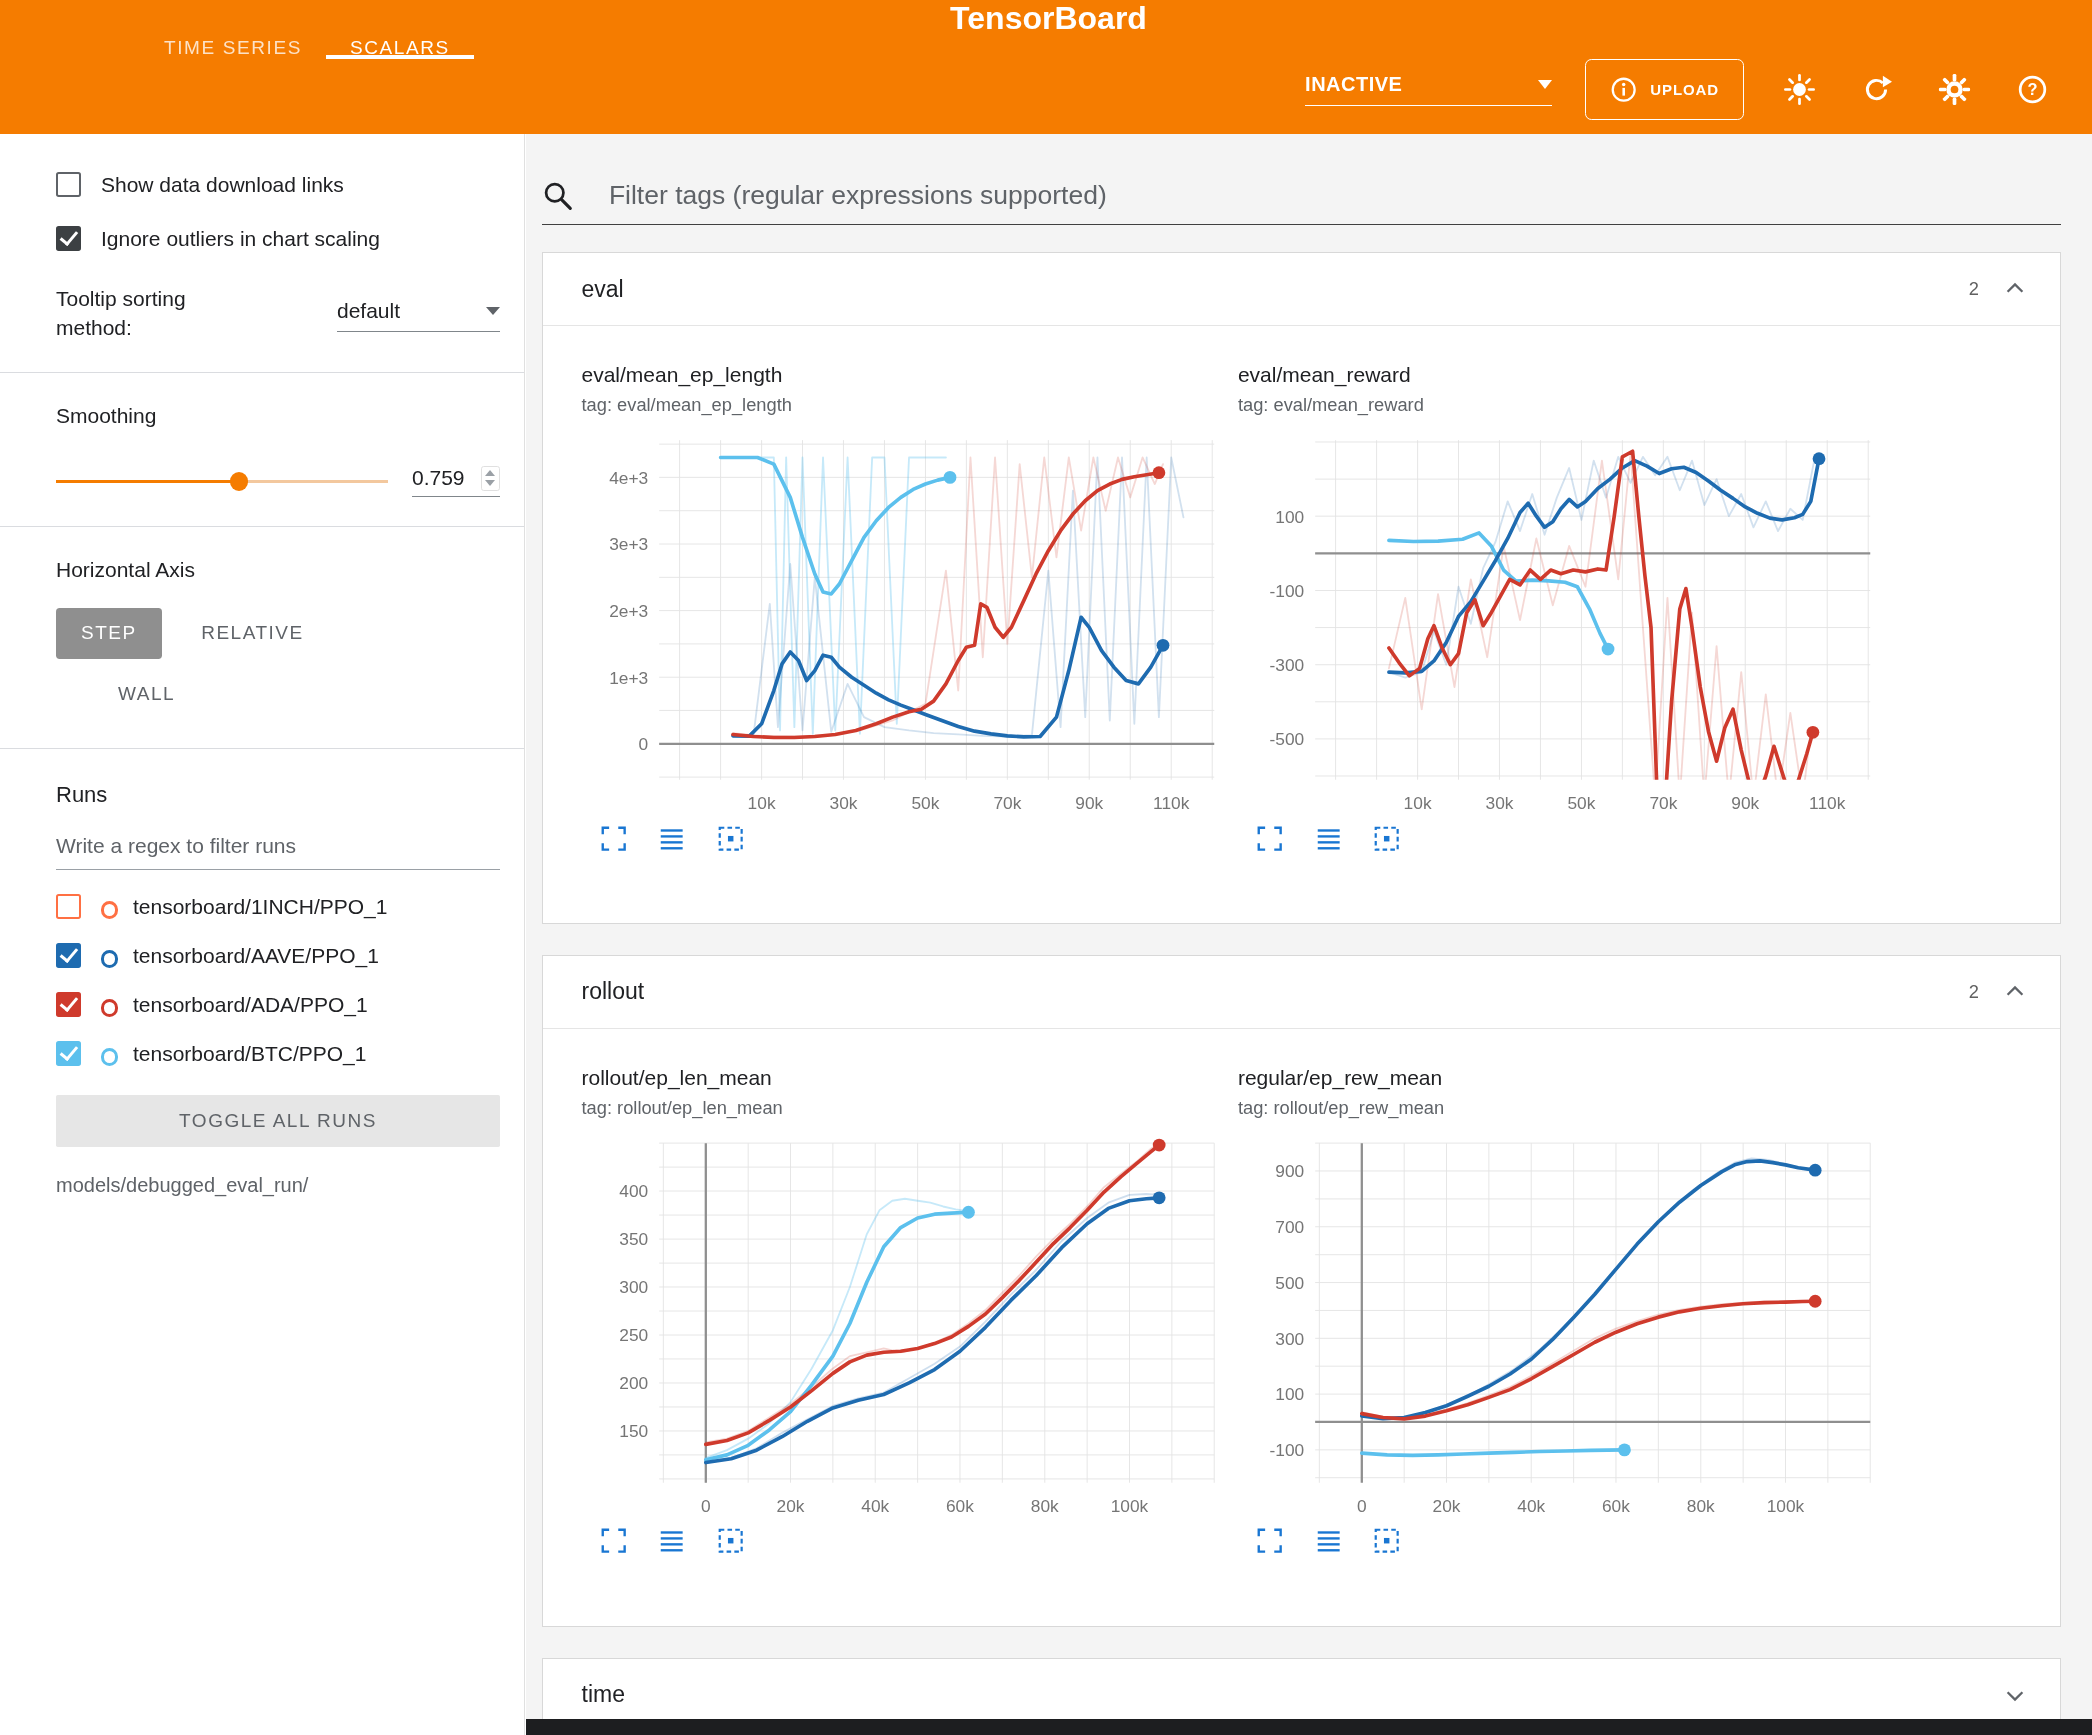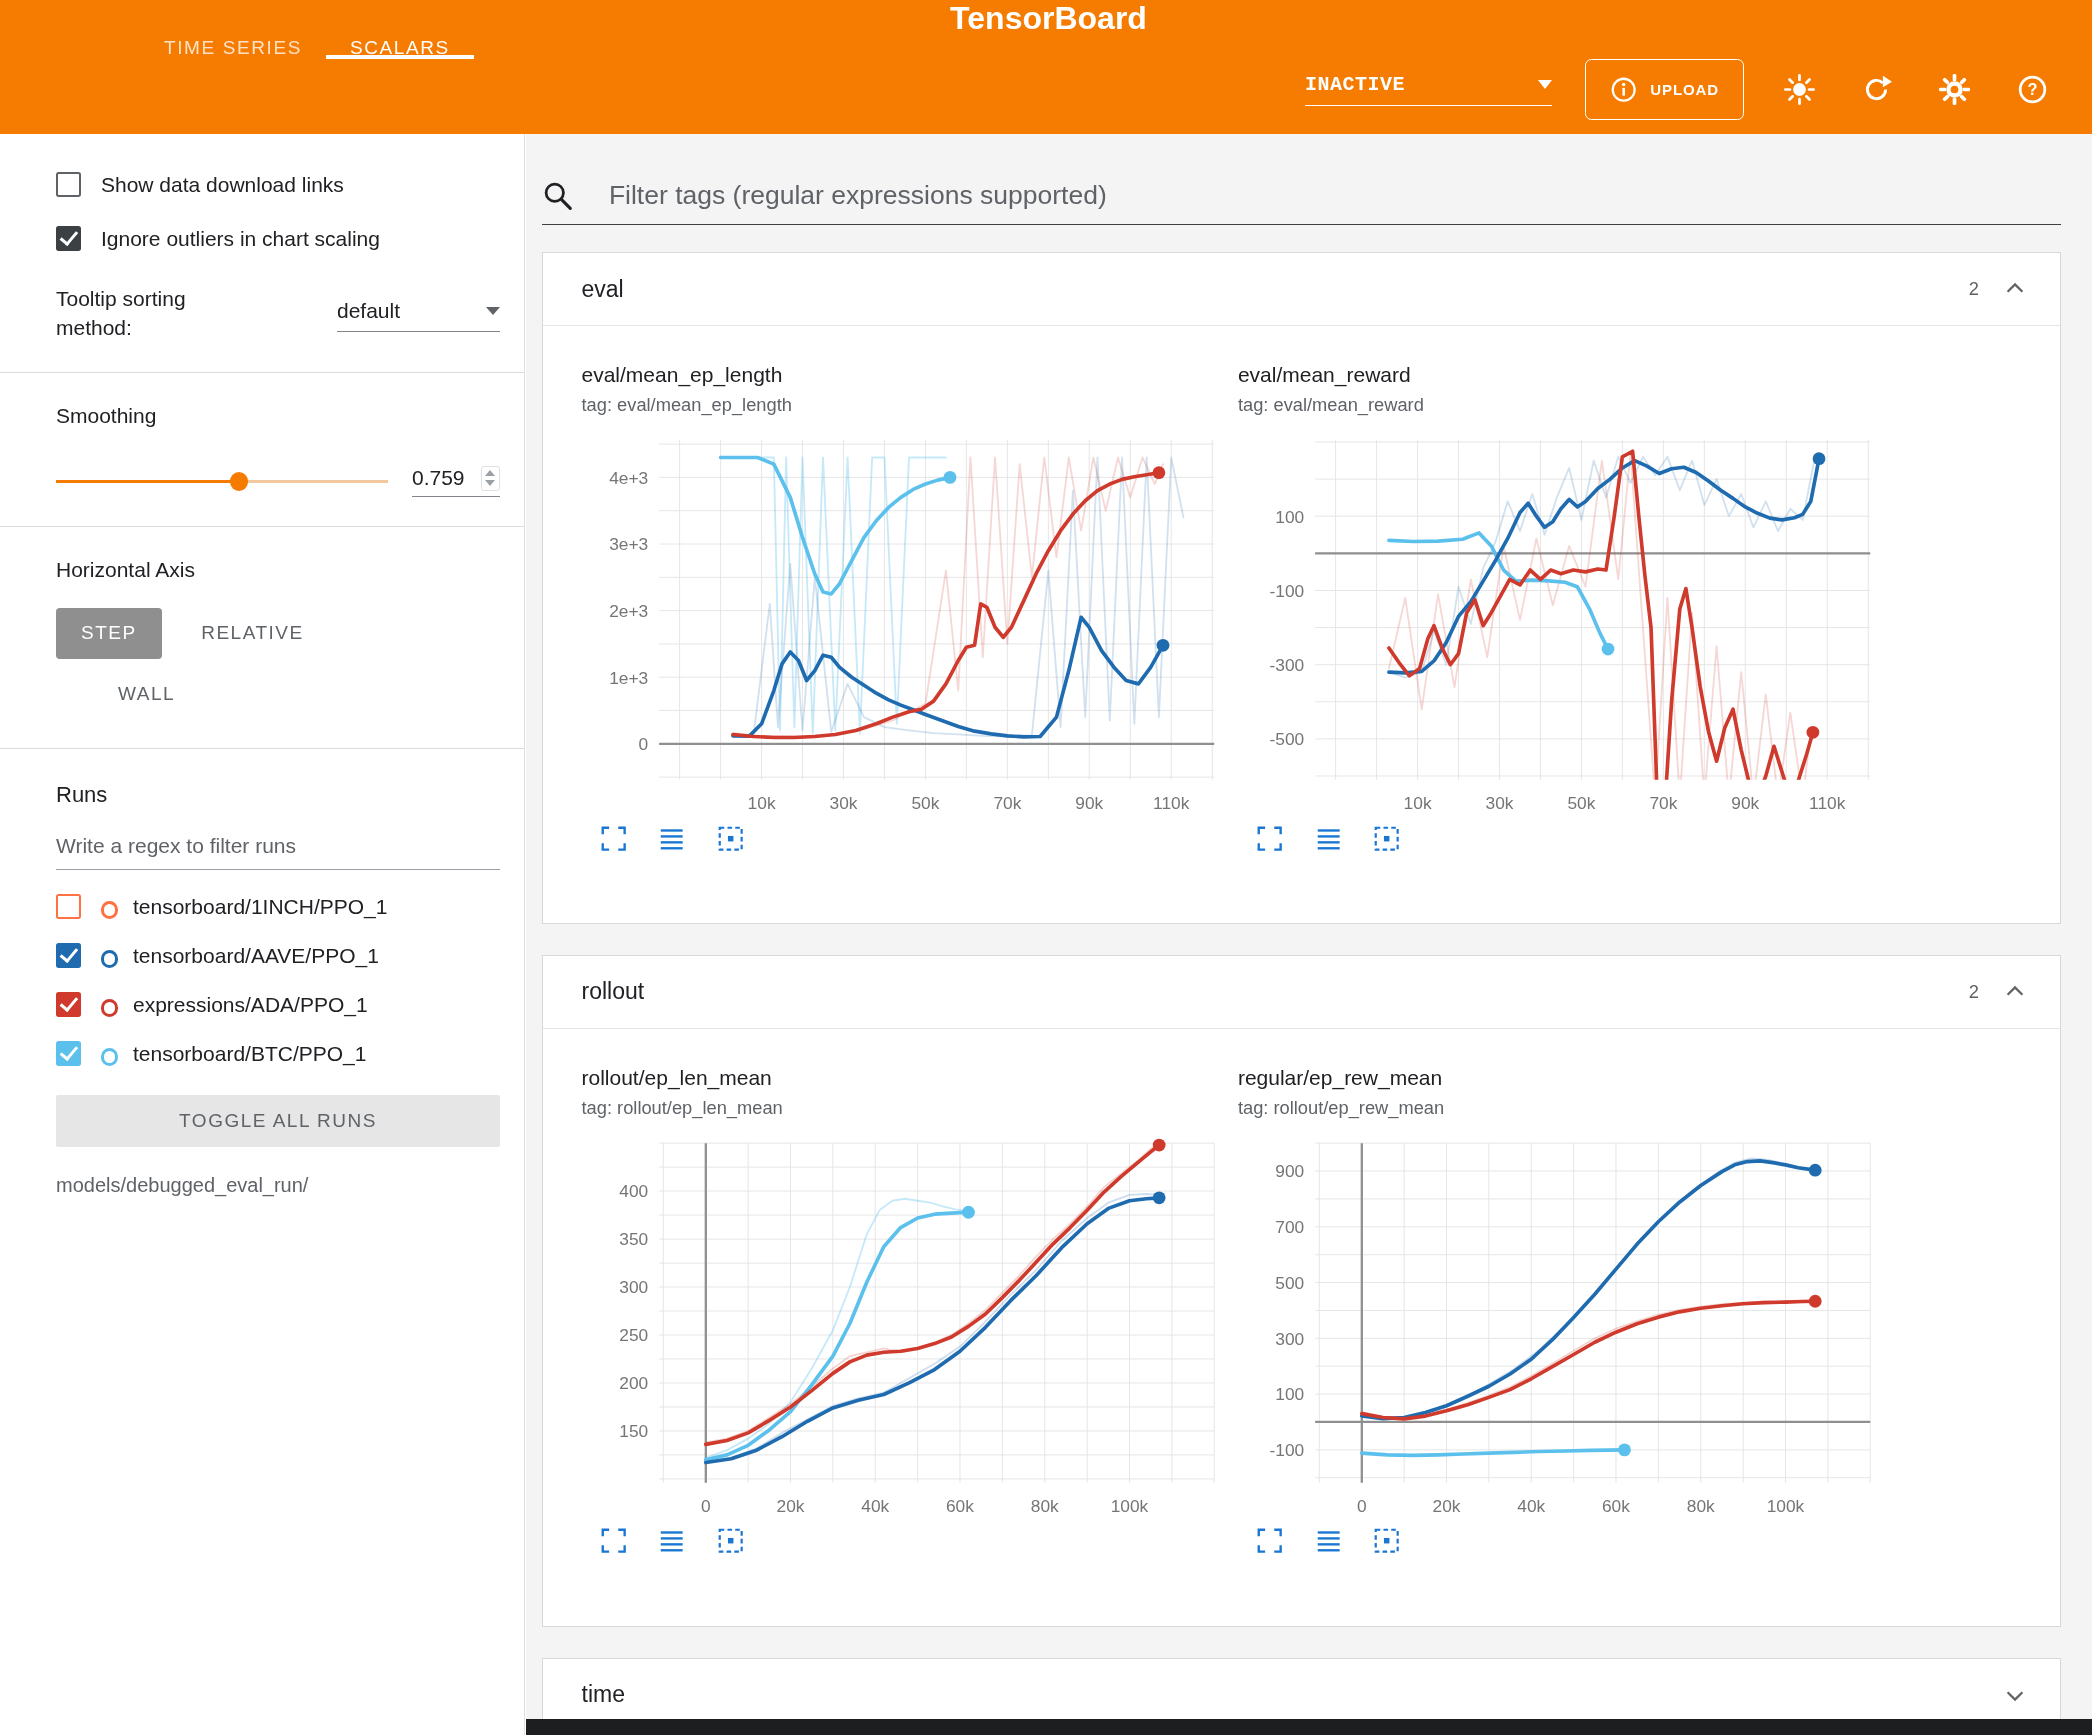--- a/index.html
+++ b/index.html
@@ -11,21 +11,21 @@
     display:flex; align-items:stretch; padding:0 44px 0 49px;flex-direction:column; }
   .logo { align-self:center; font-size:32px; font-weight:bold; color:#fff; }
   .tabs { display:flex; margin-left:91px; }
   .tab { display:flex; align-items:center; padding:0 24px; font-size:19px; letter-spacing:1.6px;
     color:rgba(255,255,255,.78); position:relative; cursor:pointer; font-weight:500; }
   .tab.active { color:#fff; }
   .tab.active::after { content:''; position:absolute; left:0; right:0; bottom:0; height:3.7px; background:#fff; }
   .hdr-right { margin-left:auto; display:flex; align-items:center; }
   .status-select { width:247px; display:flex; align-items:center; justify-content:space-between;
     border-bottom:1.8px solid #fff; padding-bottom:9.1px; color:#fff; font-size:20px; font-weight:bold;
-    letter-spacing:0.5px; margin-right:33px; cursor:pointer;font-family:Liberation Mono, monospace; }
+    letter-spacing:0.5px; margin-right:33px; cursor:pointer; }
   .caret-down-w { width:0; height:0; border-left:7.3px solid transparent; border-right:7.3px solid transparent;
     border-top:9.1px solid #fff; }
   .upload-btn { display:flex; align-items:center; gap:12.8px; height:61px; padding:0 24px;
     background:transparent; border:1.8px solid #fff; border-radius:6.4px; color:#fff; font-size:15px;
     font-weight:bold; letter-spacing:0.9px; font-family:inherit; cursor:pointer; margin-right:40px; }
   .hdr-icon { margin-left:46px; display:flex; align-items:center; cursor:pointer; }
   .hdr-icon:first-of-type { margin-left:0; }
 
   
   aside { position:absolute; top:134px; left:0; width:525px; bottom:0; background:#fff;
@@ -225,21 +225,21 @@
     <span>tensorboard/1INCH/PPO_1</span>
   </div>
   <div class="sb run-row">
     <span class="run-cb checked" style="border-color: rgb(30, 107, 176); background: rgb(30, 107, 176);"></span>
     <span class="run-circle" style="border-color: rgb(30, 107, 176);"></span>
     <span>tensorboard/AAVE/PPO_1</span>
   </div>
   <div class="sb run-row">
     <span class="run-cb checked" style="border-color: rgb(207, 58, 44); background: rgb(207, 58, 44);"></span>
     <span class="run-circle" style="border-color: rgb(207, 58, 44);"></span>
-    <span>expressions/ADA/PPO_1</span>
+    <span>tensorboard/ADA/PPO_1</span>
   </div>
   <div class="sb run-row">
     <span class="run-cb checked" style="border-color: rgb(92, 192, 237); background: rgb(92, 192, 237);"></span>
     <span class="run-circle" style="border-color: rgb(92, 192, 237);"></span>
     <span>tensorboard/BTC/PPO_1</span>
   </div>
   <div class="sb">
     <button class="toggle-all">TOGGLE ALL RUNS</button>
   </div>
   <div class="sb models-path">models/debugged_eval_run/</div>

